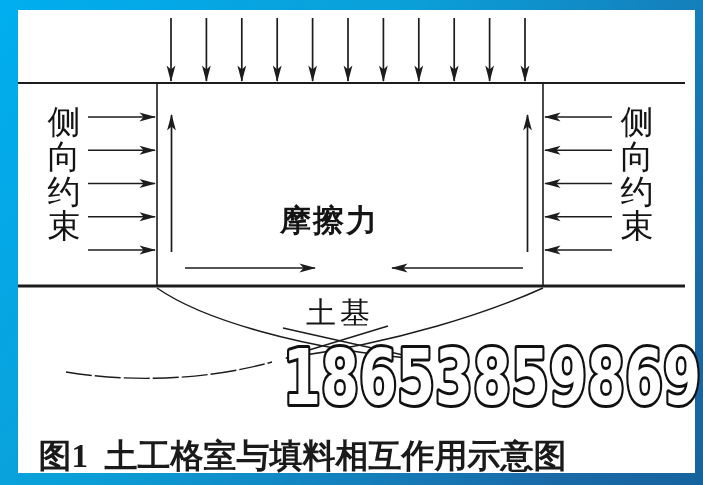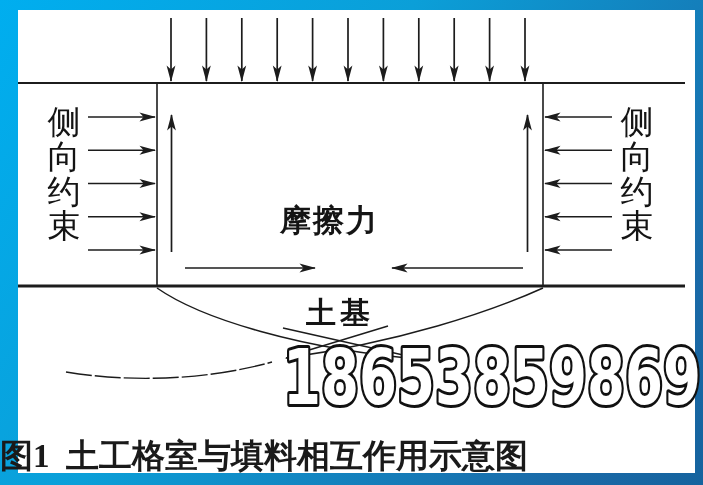--- a/index.html
+++ b/index.html
@@ -25,33 +25,33 @@
     line-height:34.8px;
     color:#141414;
     text-align:center;
     word-break:break-all;
     letter-spacing:0;
   }
   .hlabel{
     position:absolute;
     color:#141414;
     white-space:nowrap;
-    font-weight:bold;
   }
   #friction-label{
     left:280px;top:200px;
     font-size:31px;font-weight:bold;letter-spacing:2px;
   }
   #subgrade-label{
     left:306px;top:293px;
     font-size:30px;letter-spacing:4px;
   }
   #caption{
     position:absolute;
     left:0;top:434px;width:605px;
+    text-align:center;
     font-size:33px;
     font-weight:bold;
     color:#1a1a1a;
     white-space:pre;
   }
 </style>
 </head>
 <body>
 
 <div id="frame">

